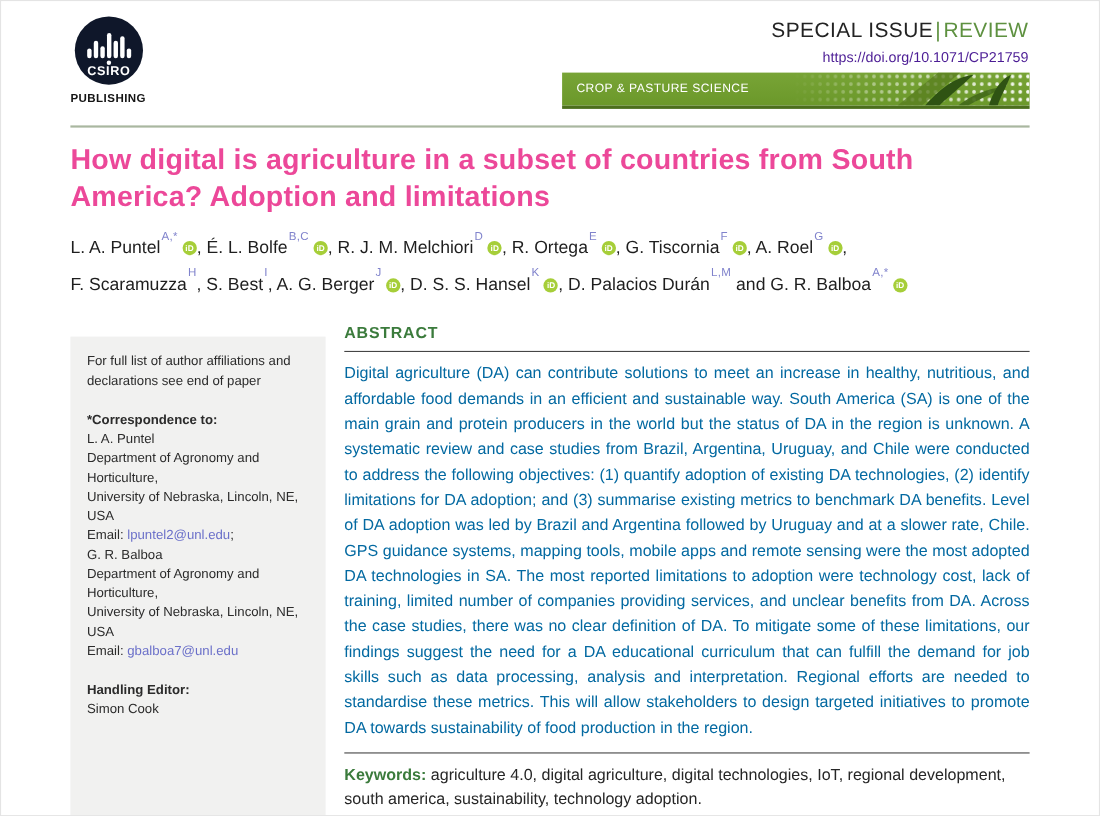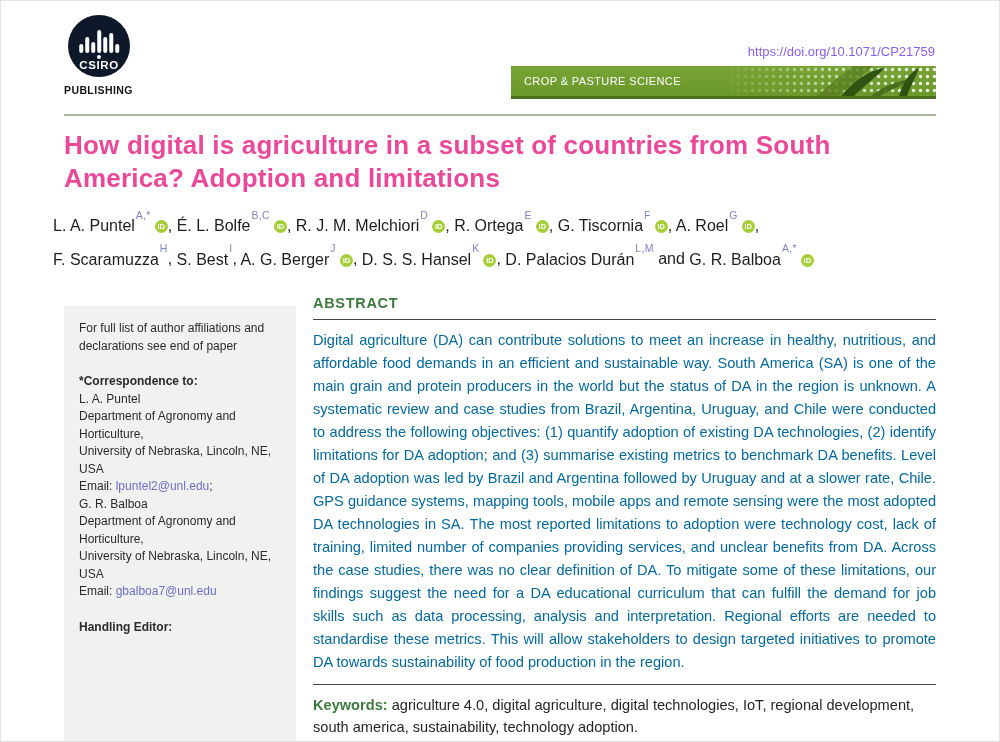--- a/index.html
+++ b/index.html
@@ -12,33 +12,33 @@
   .logo-circle{width:62px;height:62px;border-radius:50%;background:#0f172a;margin:0 auto;position:relative;}
   .bars{position:absolute;left:50%;top:11px;transform:translateX(-50%);display:flex;align-items:flex-end;gap:2.5px;height:27px;}
   .bar{width:3.5px;background:#fff;border-radius:2px;}
   .logo-dot{position:absolute;left:50%;transform:translateX(-50%);top:40px;width:4px;height:4px;border-radius:50%;background:#fff;}
   .logo-name{position:absolute;left:0;right:0;top:44px;color:#fff;font-weight:bold;font-size:11.5px;letter-spacing:.6px;}
   .publisher{margin-top:7px;font-weight:bold;font-size:10.5px;letter-spacing:.4px;color:#141414;text-align:left;}
 
   .issue-line{position:absolute;top:17px;right:64px;font-size:19px;letter-spacing:.4px;color:#232323;white-space:nowrap;}
   .issue-line .divider{color:#5e9140;margin:0 2px;}
   .issue-line .review{color:#5e9140;}
-  .doi{position:absolute;top:43px;right:64px;font-size:13px;color:#8b5cf6;text-decoration:none;}
+  .doi{position:absolute;top:43px;right:64px;font-size:13px;color:#4c1d95;text-decoration:none;}
 
   .banner{position:absolute;left:510px;top:65px;width:425px;height:30px;
           background:linear-gradient(#78a436,#6b982a);border-bottom:3px solid #4c6f1d;}
   .banner-label{position:absolute;left:13px;top:0;line-height:30px;color:#ffffff;font-size:11px;letter-spacing:.4px;}
   .banner-deco{position:absolute;right:0;top:0;width:215px;height:30px;}
 
   .header-rule{position:absolute;left:63px;top:113px;width:872px;height:2px;background:#a9b7a0;}
 
   
   .title{position:absolute;left:63px;top:128px;width:885px;margin:0;
          font-size:26px;line-height:33px;font-weight:bold;color:#ec4899;letter-spacing:.2px;}
-  .authors{position:absolute;left:52px;top:206px;width:890px;font-size:16px;line-height:28px;color:#1e1e1e;}
+  .authors{position:absolute;left:63px;top:206px;width:890px;font-size:16px;line-height:28px;color:#1e1e1e;}
   .authors sup{font-size:10.5px;position:relative;top:-6px;color:#8083cc;margin-left:1px;letter-spacing:.3px;}
   .orcid{display:inline-block;width:13px;height:13px;border-radius:50%;background:#a6ce39;
          color:#fff;font-size:7.5px;font-weight:bold;line-height:13px;text-align:center;
          margin-left:4px;vertical-align:2px;}
 
   
   .sidebar{position:absolute;left:63px;top:305px;width:232px;height:437px;background:#f1f1f0;
            box-sizing:border-box;padding:14px 15px;font-size:12px;line-height:17.5px;color:#2b2b2b;}
   .sidebar p{margin:0;}
   .sidebar .bold{font-weight:bold;}
@@ -68,20 +68,23 @@
         <span class="bar" style="height:16px"></span>
         <span class="bar" style="height:20px"></span>
         <span class="bar" style="height:9px"></span>
       </div>
       <span class="logo-dot"></span>
       <div class="logo-name">CSIRO</div>
     </div>
     <div class="publisher">PUBLISHING</div>
   </div>
 
+  <div class="issue-line">
+    <span>SPECIAL ISSUE</span><span class="divider">|</span><span class="review">REVIEW</span>
+  </div>
   <a class="doi" href="#">https://doi.org/10.1071/CP21759</a>
 
   <div class="banner">
     <span class="banner-label">CROP &amp; PASTURE SCIENCE</span>
     <svg class="banner-deco" viewBox="0 0 215 30" width="215" height="30">
       <defs>
         <pattern id="dots" width="7" height="7" patternUnits="userSpaceOnUse">
           <circle cx="3.5" cy="3.5" r="1.7" fill="#ffffff"></circle>
         </pattern>
         <linearGradient id="fade" x1="0" y1="0" x2="1" y2="0">
@@ -119,20 +122,21 @@
         </div>
         <div>
           <p>G. R. Balboa</p>
           <p>Department of Agronomy and Horticulture,</p>
           <p>University of Nebraska, Lincoln, NE, USA</p>
           <p>Email: <a href="#">gbalboa7@unl.edu</a></p>
         </div>
       </div>
     <div class="gap"></div>
     <p class="bold">Handling Editor:</p>
+    <p>Simon Cook</p>
   </aside>
 
   <section class="abstract">
     <h2>ABSTRACT</h2>
     <hr class="rule">
     <p class="abs-text">Digital agriculture (DA) can contribute solutions to meet an increase in healthy, nutritious, and affordable food demands in an efficient and sustainable way. South America (SA) is one of the main grain and protein producers in the world but the status of DA in the region is unknown. A systematic review and case studies from Brazil, Argentina, Uruguay, and Chile were conducted to address the following objectives: (1) quantify adoption of existing DA technologies, (2) identify limitations for DA adoption; and (3) summarise existing metrics to benchmark DA benefits. Level of DA adoption was led by Brazil and Argentina followed by Uruguay and at a slower rate, Chile. GPS guidance systems, mapping tools, mobile apps and remote sensing were the most adopted DA technologies in SA. The most reported limitations to adoption were technology cost, lack of training, limited number of companies providing services, and unclear benefits from DA. Across the case studies, there was no clear definition of DA. To mitigate some of these limitations, our findings suggest the need for a DA educational curriculum that can fulfill the demand for job skills such as data processing, analysis and interpretation. Regional efforts are needed to standardise these metrics. This will allow stakeholders to design targeted initiatives to promote DA towards sustainability of food production in the region.</p>
     <hr class="rule">
     <p class="keywords"><span class="kw-label">Keywords:</span>
       <span>agriculture 4.0, digital agriculture, digital technologies, IoT, regional development, south america, sustainability, technology adoption.</span></p>
   </section>

